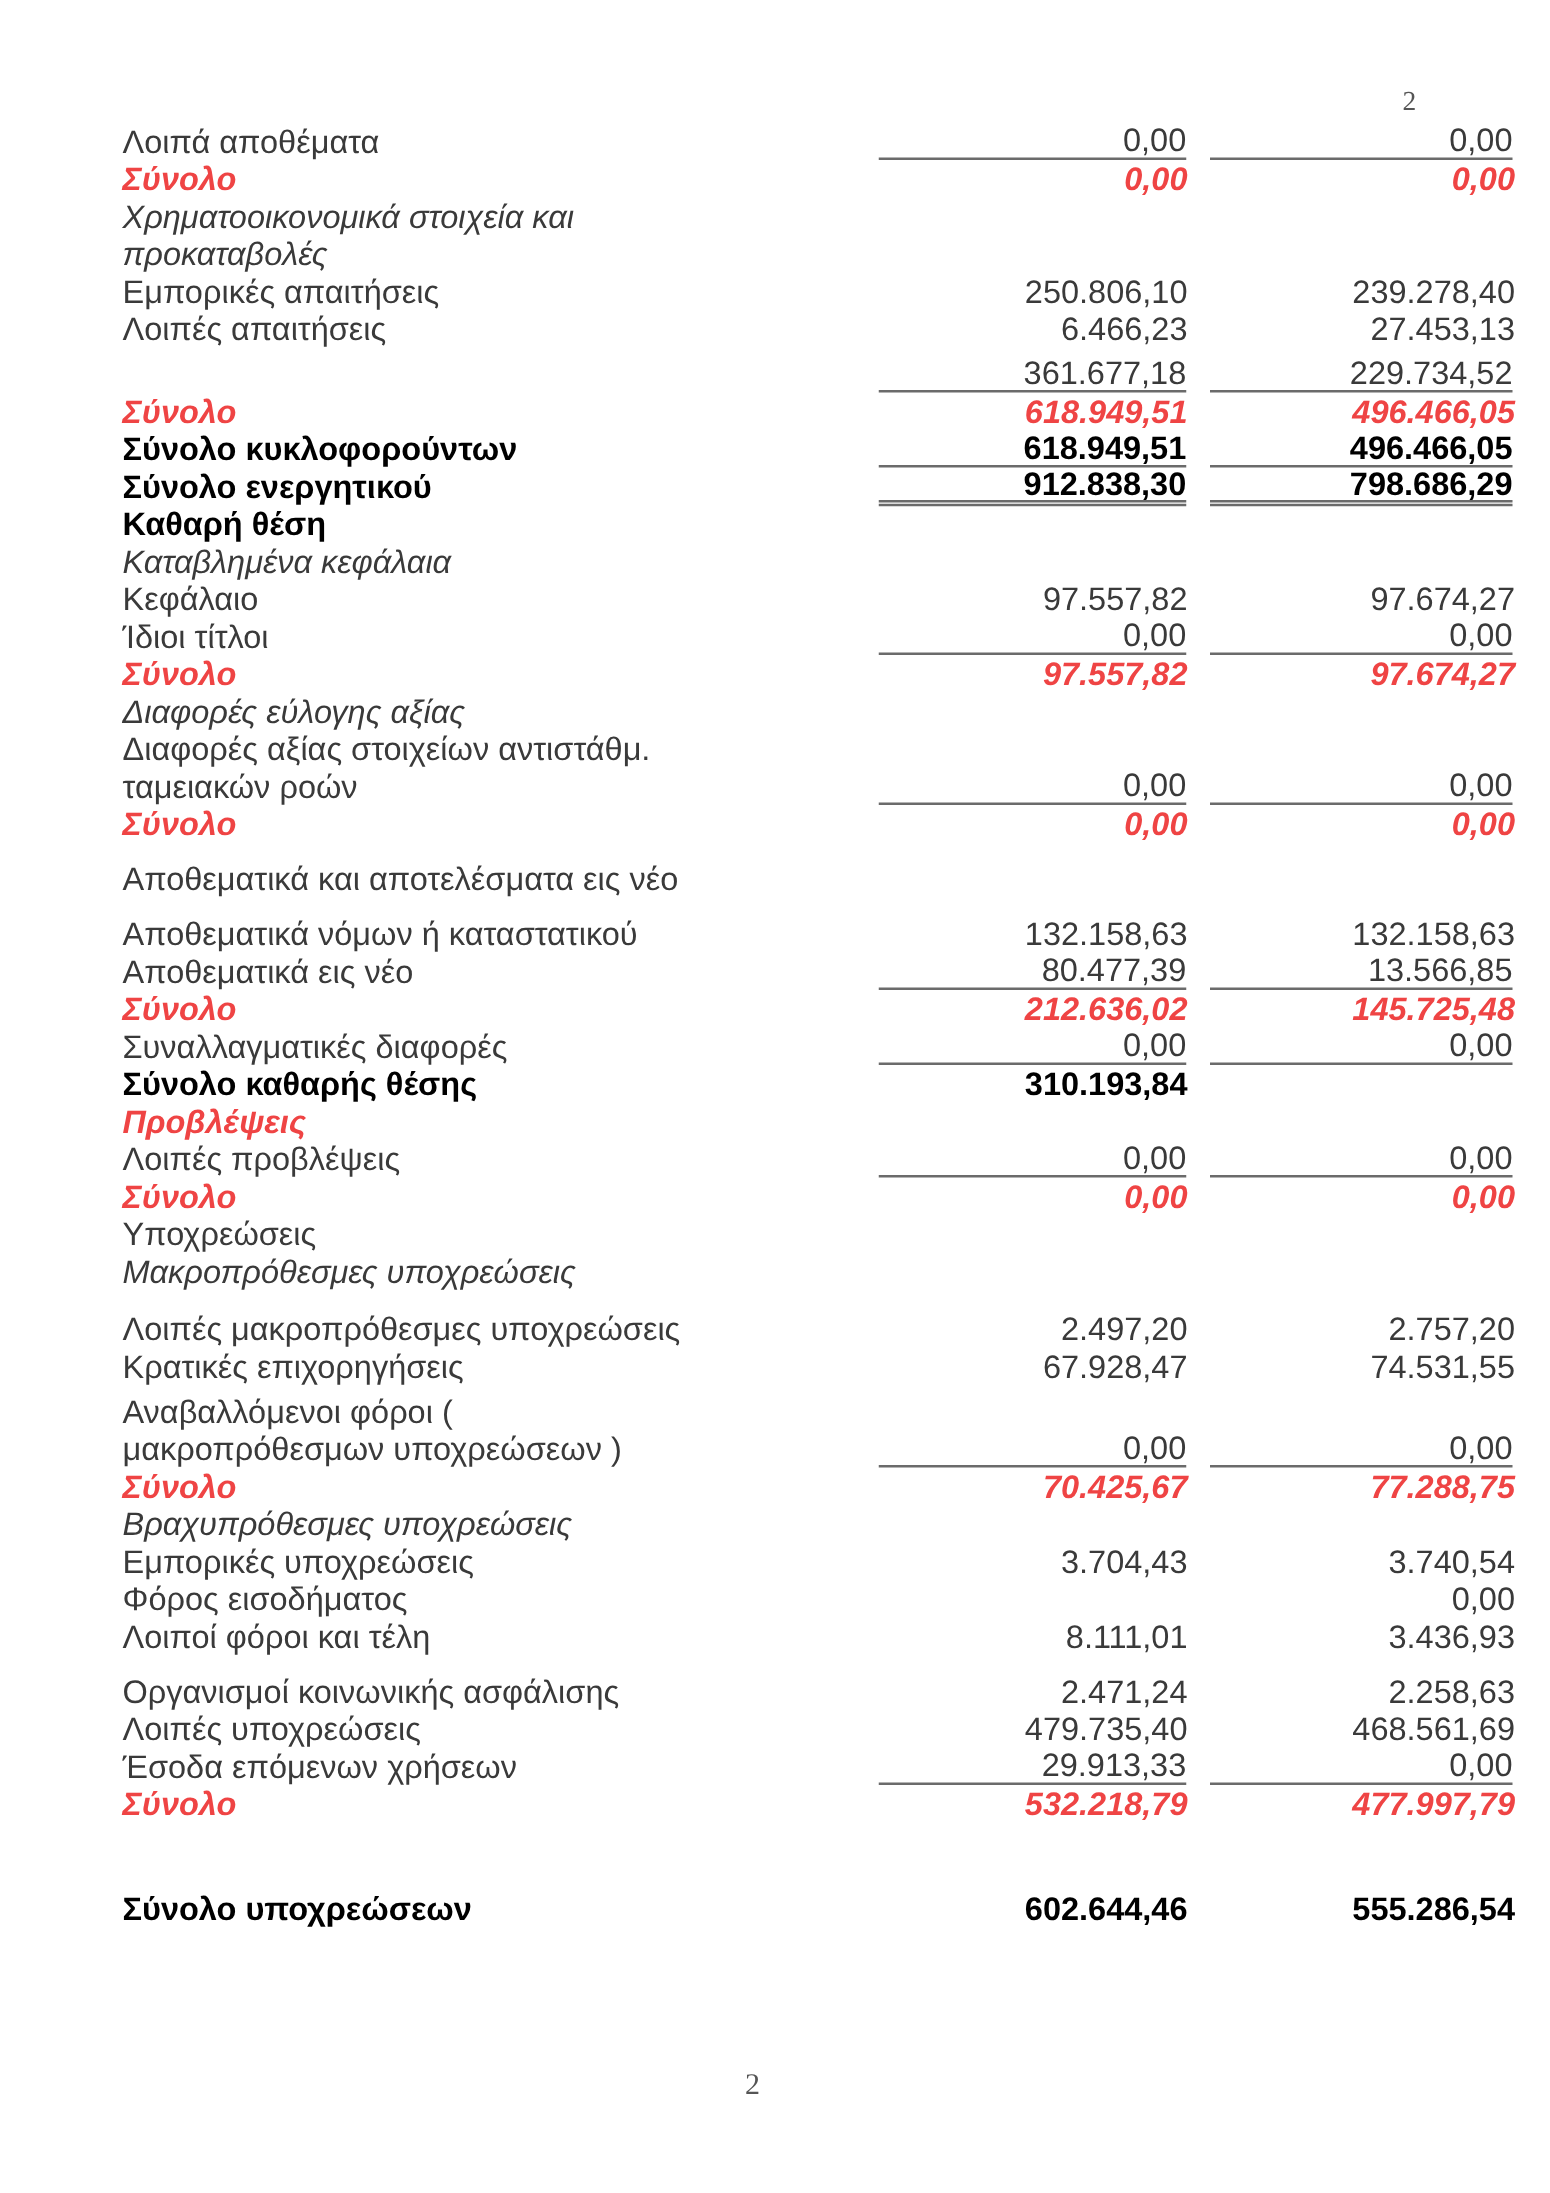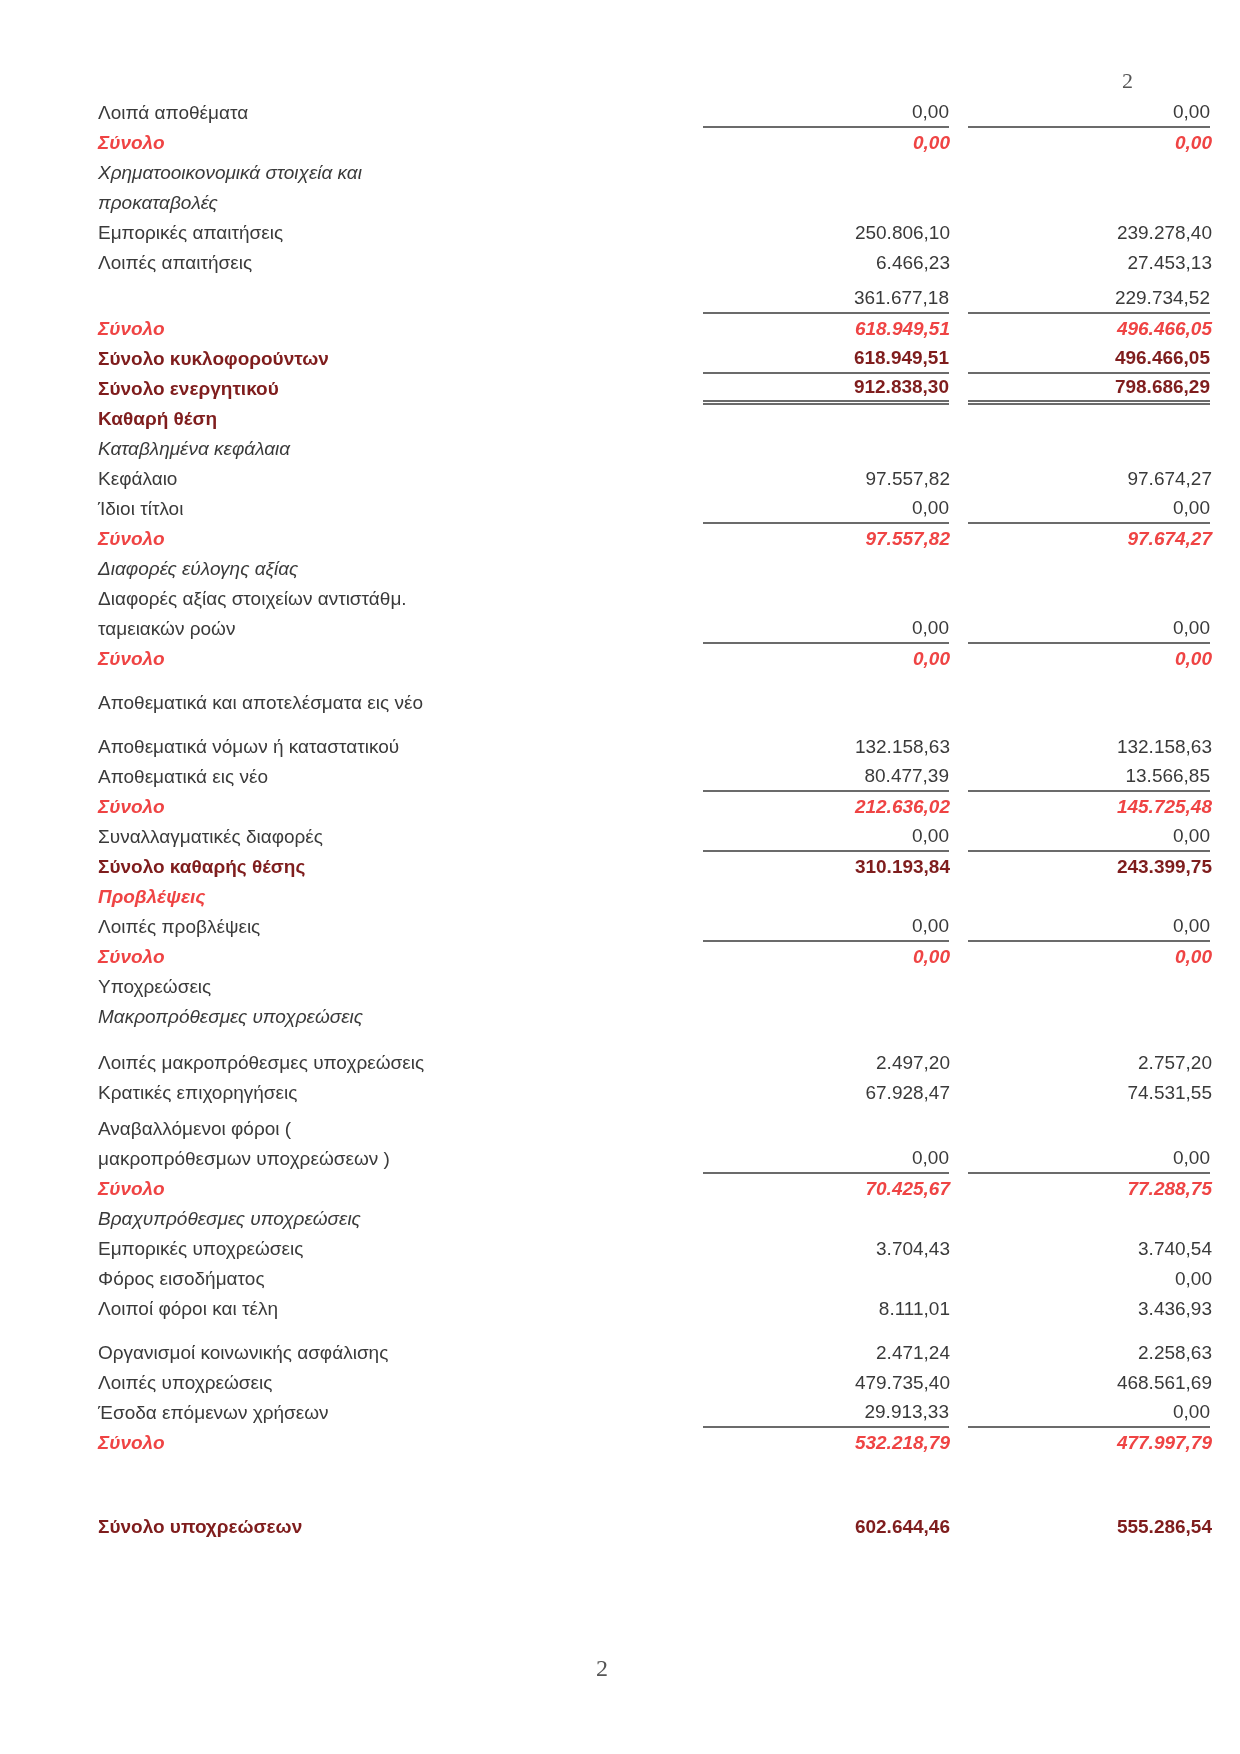--- a/index.html
+++ b/index.html
@@ -33,21 +33,21 @@
     }
     .statement {
       position: absolute;
       left: 98px;
       top: 98px;
       width: 1020px;
     }
     .row {
       position: relative;
       height: 30px;
-      font-size: 19px;
+      font-size: 26px;
       line-height: 30px;
     }
     .row .label {
       position: absolute;
       left: 0;
       top: 0;
       white-space: nowrap;
     }
     .row .v1, .row .v2 {
       position: absolute;
@@ -61,21 +61,21 @@
     .row.ul .v2 { border-bottom: 2px solid #6b6b6b; line-height: 28px; }
     .row.ul .v1 { left: 605px; width: 246px; }
     .row.ul .v2 { left: 870px; width: 242px; }
     .row.dul .v1, .row.dul .v2 {
       border-bottom: 5px double #6b6b6b;
       line-height: 26px;
     }
     .row.dul .v1 { left: 605px; width: 246px; }
     .row.dul .v2 { left: 870px; width: 242px; }
     .italic { font-style: italic; }
-    .bold { font-weight: bold; color: #7f1d1d; }
+    .bold { font-weight: bold; color: #000000; }
     .bold-italic { font-weight: bold; font-style: italic; color: #ef4444; }
     .spacer-s { height: 6px; }
     .spacer-m { height: 14px; }
     .spacer-l { height: 16px; }
     .spacer-xl { height: 54px; }
   </style>
 </head>
 <body>
 
 <div class="page-number-top">2</div>
@@ -188,21 +188,20 @@
     <span class="v2">145.725,48</span>
   </div>
   <div class="row ul">
     <span class="label">Συναλλαγματικές διαφορές</span>
     <span class="v1">0,00</span>
     <span class="v2">0,00</span>
   </div>
   <div class="row bold">
     <span class="label">Σύνολο καθαρής θέσης</span>
     <span class="v1">310.193,84</span>
-    <span class="v2">243.399,75</span>
   </div>
 
   <div class="row bold-italic">
     <span class="label">Προβλέψεις</span>
   </div>
   <div class="row ul">
     <span class="label">Λοιπές προβλέψεις</span>
     <span class="v1">0,00</span>
     <span class="v2">0,00</span>
   </div>

